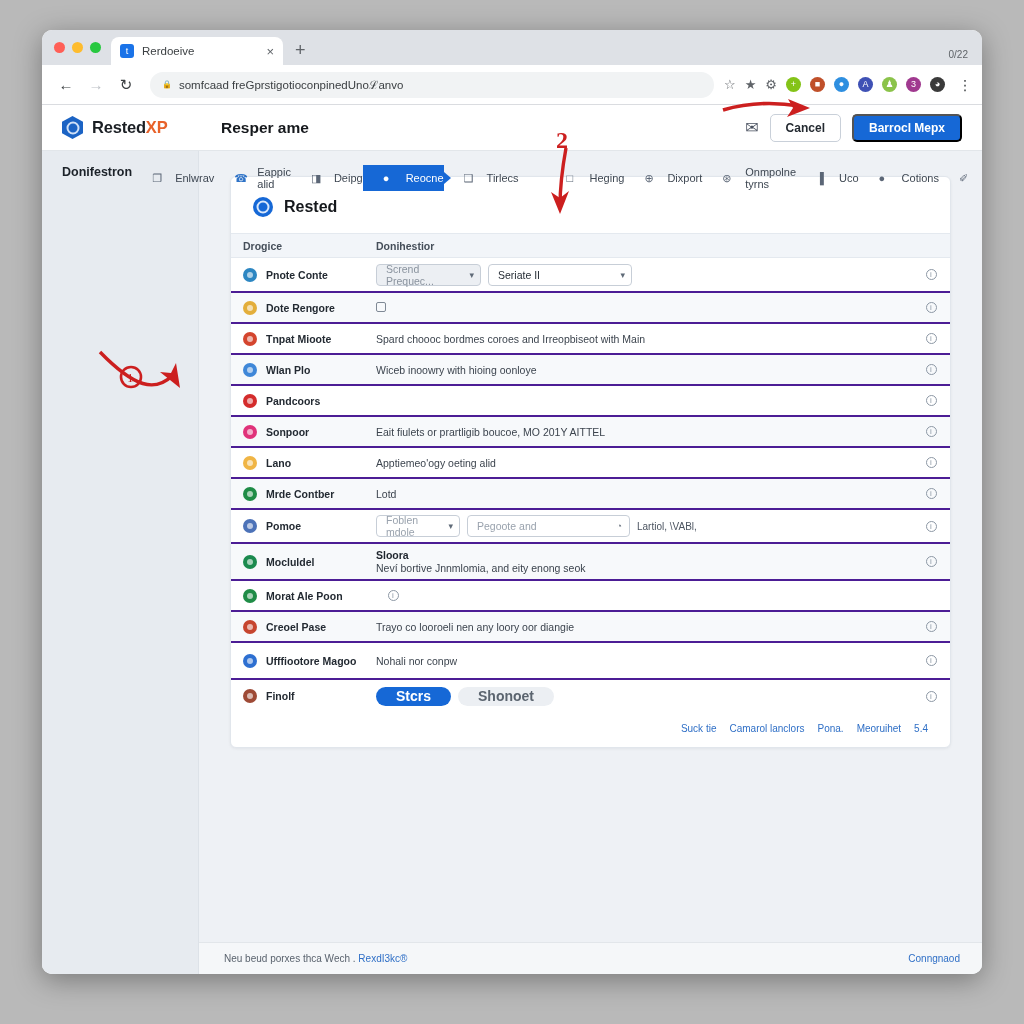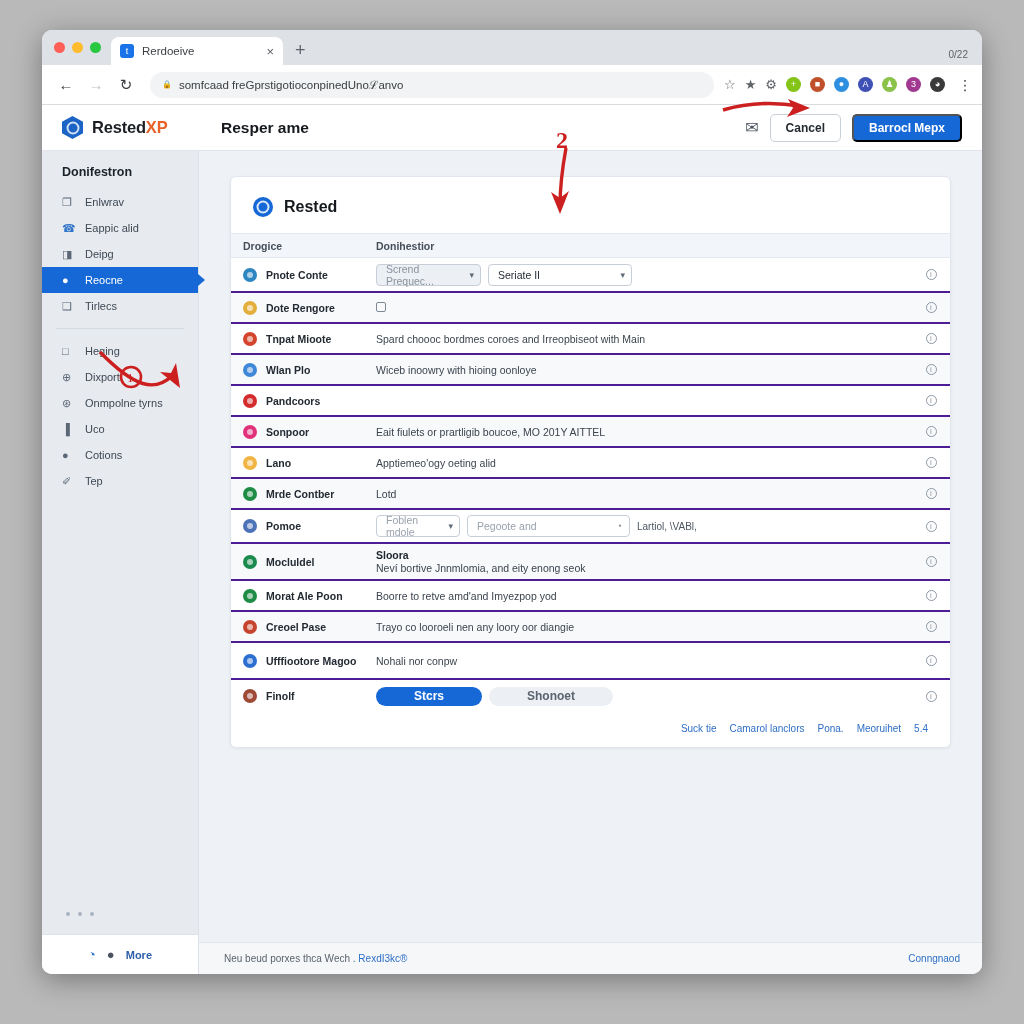--- a/index.html
+++ b/index.html
@@ -129,21 +129,21 @@
   .btn.ghost { background: #fff; border: 1px solid #c9d0d9; color: #242a31; font-weight: 600; }
   .btn.primary { background: #1668d6; color: #fff; font-weight: 700; filter: blur(.35px); }
 
   .body { flex: 1 1 auto; display: flex; min-height: 0; }
 
   
   .sidebar {
     width: 157px; flex: 0 0 auto;
     background: #e7ebf0;
     border-right: 1px solid #dde2e8;
-    display: flex; flex-direction: column;
+    display: flex; 
     padding-top: 14px;
   }
   .side-head {
     font-size: 12.5px; font-weight: 700; color: #1c2229;
     padding: 0 0 10px 20px; filter: blur(.35px);
   }
   .side-item {
     display: flex; align-items: center; gap: 10px;
     height: 26px; padding-left: 20px;
     font-size: 11px; color: #3e4752;
@@ -253,22 +253,22 @@
   .inline-wrap { display: flex; align-items: center; gap: 7px; }
   .inline-note { font-size: 10px; color: #4b5460; filter: blur(.5px); }
   .redacted {
     width: 62px; height: 11px;
     background: linear-gradient(90deg,#6f7780 0 28%, #c4c9cf 28% 44%, #8d949c 44% 60%, #dfe2e6 60% 100%);
     filter: blur(2.4px); opacity: .72;
   }
   .chkbox { width: 10px; height: 10px; border: 1px solid #7f8995; border-radius: 2px; display: inline-block; filter: blur(.4px); }
   .pills { display: flex; gap: 7px; }
   .pill {
-    height: 19px; border-radius: 10px; padding: 0 38px;
-    font-size: 12px; font-weight: 700;
+    height: 19px; border-radius: 10px; padding: 0 20px;
+    font-size: 14px; font-weight: 700;
     display: flex; align-items: center; justify-content: center;
     filter: blur(.45px);
   }
   .pill.on { background: #1668d6; color: #fff; }
   .pill.off { background: #eceff3; color: #5b646f; }
 
   .card-foot {
     display: flex; align-items: center; justify-content: flex-end; gap: 13px;
     padding: 11px 22px 13px 22px;
     font-size: 10px; color: #2f6fc6;
@@ -565,21 +565,20 @@
               <div class="col-c">
                 <span class="info">i</span>
               </div>
             </div>
 
             <div class="row">
               <div class="col-a">
                 <span class="rowicon" style="background:#1f8c46;"></span>
                 <span>Morat Ale Poon</span>
               </div>
-              <div class="col-b">Boorre to retve amd'and Imyezpop yod</div>
               <div class="col-c">
                 <span class="info">i</span>
               </div>
             </div>
 
             <div class="row alt">
               <div class="col-a">
                 <span class="rowicon" style="background:#c6452f;"></span>
                 <span>Creoel Pase</span>
               </div>

